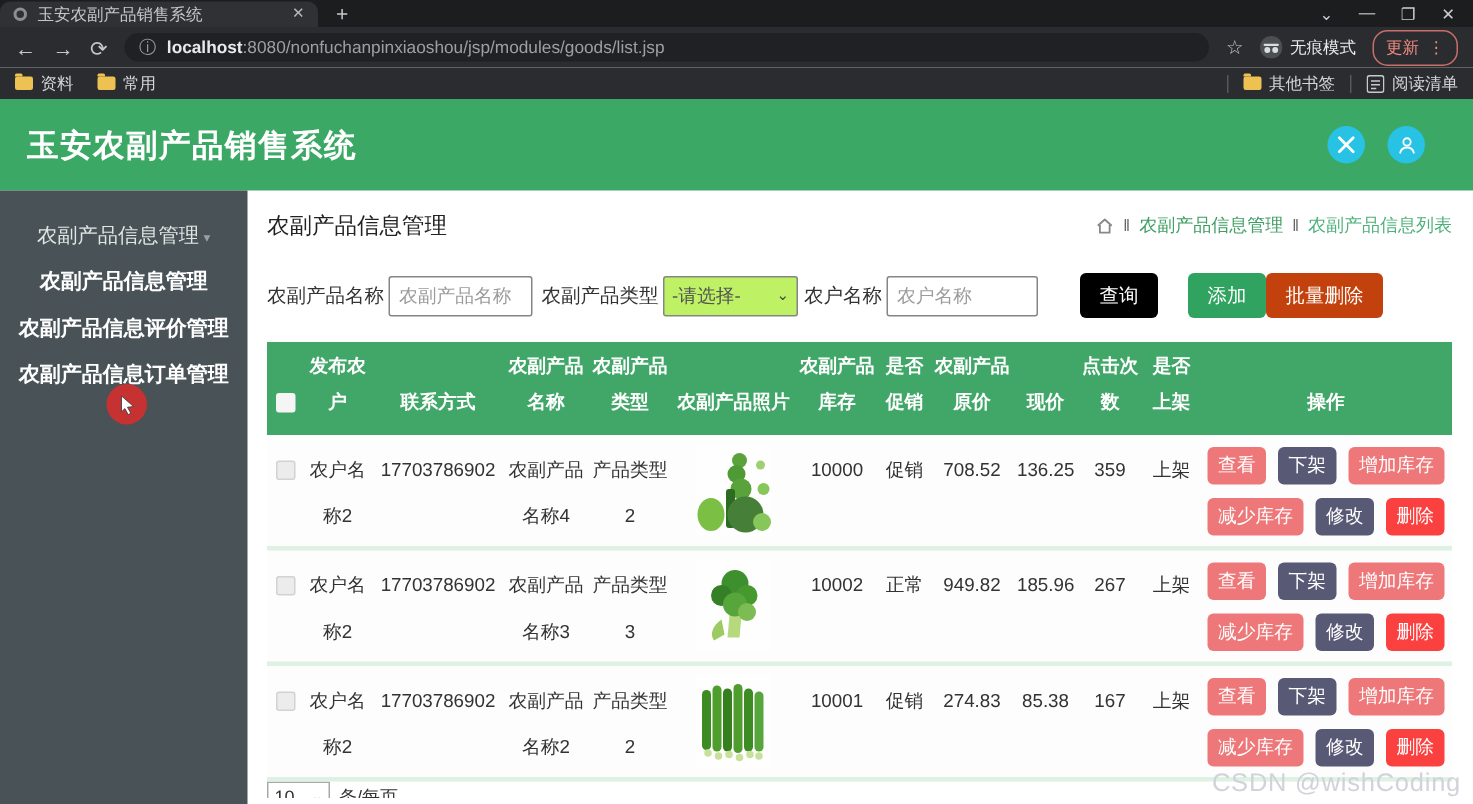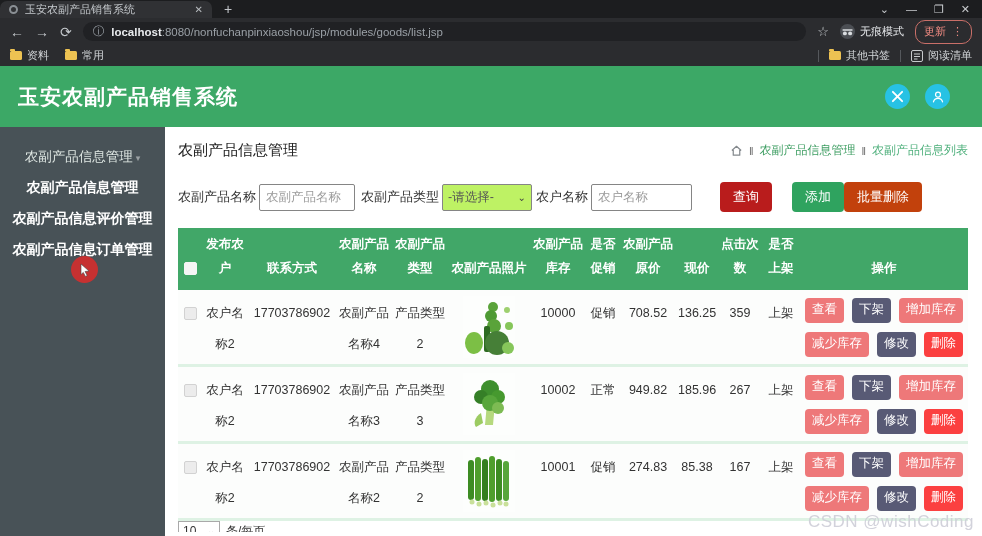--- a/index.html
+++ b/index.html
@@ -62,40 +62,40 @@
   .flabel { margin-right: 3px; }
   .finput { width: 96px; height: 27px; border: 1px solid #858585; border-radius: 2px; padding: 0 6px;
             font-size: 12.5px; color: #333; font-family: inherit; }
   .finput::placeholder { color: #9b9b9b; }
   .fselect { width: 90px; height: 27px; border: 1px solid #858585; border-radius: 2px; display: flex;
              align-items: center; justify-content: space-between; padding: 0 5px; font-size: 12.5px; color: #555;
              background: #bef264; margin-right: 4px; }
   .fselect .arrow { font-size: 10px; color: #444; }
   .btn { height: 30px; padding: 0 13px; border: none; border-radius: 4px; color: #fff; font-size: 13px;
          display: inline-flex; align-items: center; font-family: inherit; }
-  .btn-query { background: #b91c1c; margin-left: 28px; }
+  .btn-query { background: #000000; margin-left: 28px; }
   .btn-add { background: #2fa35f; margin-left: 20px; }
   .btn-batch { background: #c2410c; }
 
   
   .tablewrap { margin-top: 16px; }
   table { width: 100%; border-collapse: collapse; table-layout: fixed; }
   thead th { background: #41a768; color: #fff; font-weight: bold; font-size: 12.5px; text-align: center;
              vertical-align: bottom; padding: 4px 2px 10px; line-height: 24px; }
   tbody td { background: #fcfdfc; border-bottom: 3px solid #def2e4; vertical-align: top;
              padding: 8px 2px 4px; line-height: 31px; text-align: center; font-size: 12.5px; color: #333; }
   .cb { display: inline-block; width: 13px; height: 13px; background: #ececec; border: 1px solid #d2d2d2;
         border-radius: 2px; vertical-align: middle; }
   thead .cb { background: #f5f5f5; border-color: #f5f5f5; }
   td.photo { padding: 6px 0 0; line-height: 0; }
   td.photo svg { display: block; margin: 0 auto; }
   td.actions { padding: 8px 2px 0; }
   .abox { display: flex; flex-wrap: wrap; gap: 9px 8px; justify-content: center; }
   .abtn { height: 25px; line-height: 25px; border: none; border-radius: 4px; color: #fff; padding: 0 7px;
-          font-size: 12.5px; font-family: Liberation Mono, monospace; white-space: nowrap; }
+          font-size: 12.5px; font-family: Liberation Sans, sans-serif; white-space: nowrap; }
   .a-salmon { background: #ee7879; }
   .a-slate { background: #585a75; }
   .a-red { background: #fb4040; }
 
   .pgrow { height: 11px; overflow: hidden; display: flex; align-items: flex-start; gap: 6px; }
   .pgsel { width: 42px; height: 20px; border: 1px solid #a9a9a9; background: #fff; font-size: 12px; color: #333;
            display: flex; align-items: center; justify-content: space-between; padding: 0 4px; }
   .pgsel .arrow { font-size: 9px; color: #555; }
   .pglabel { font-size: 12px; color: #333; line-height: 20px; }
 

